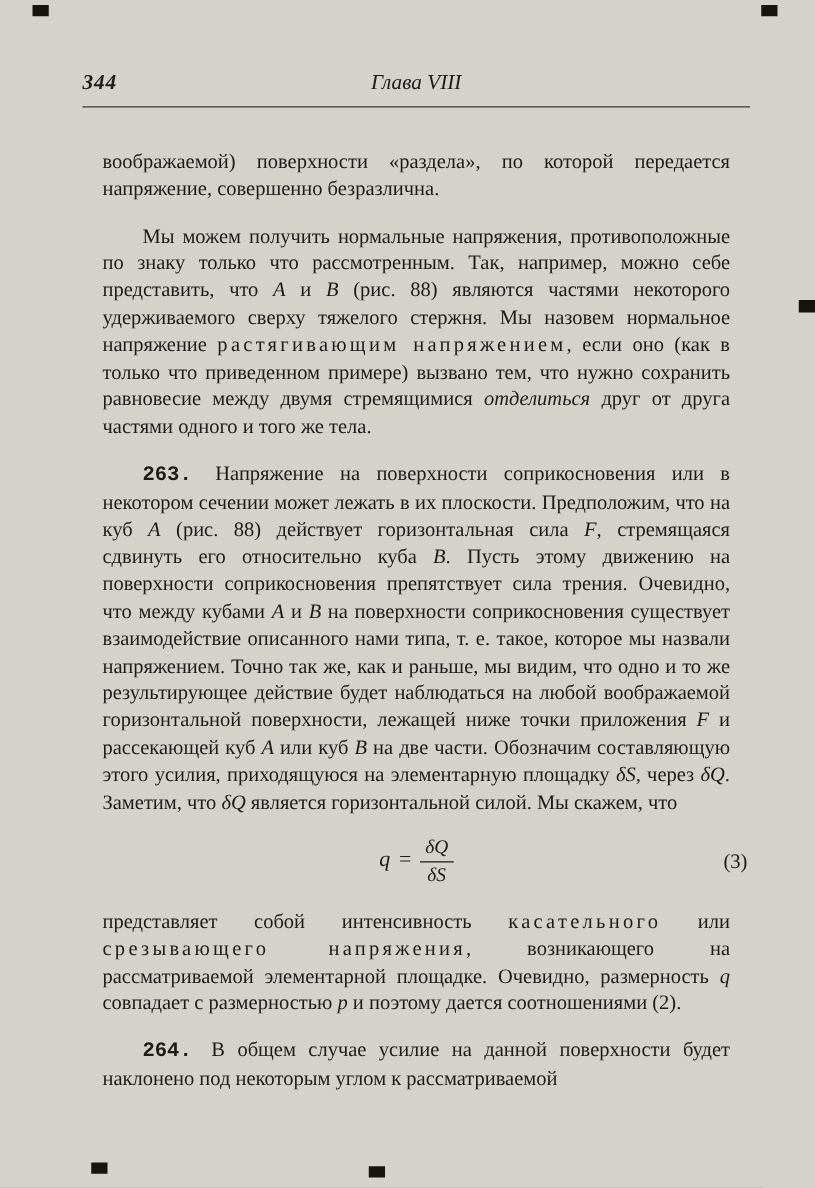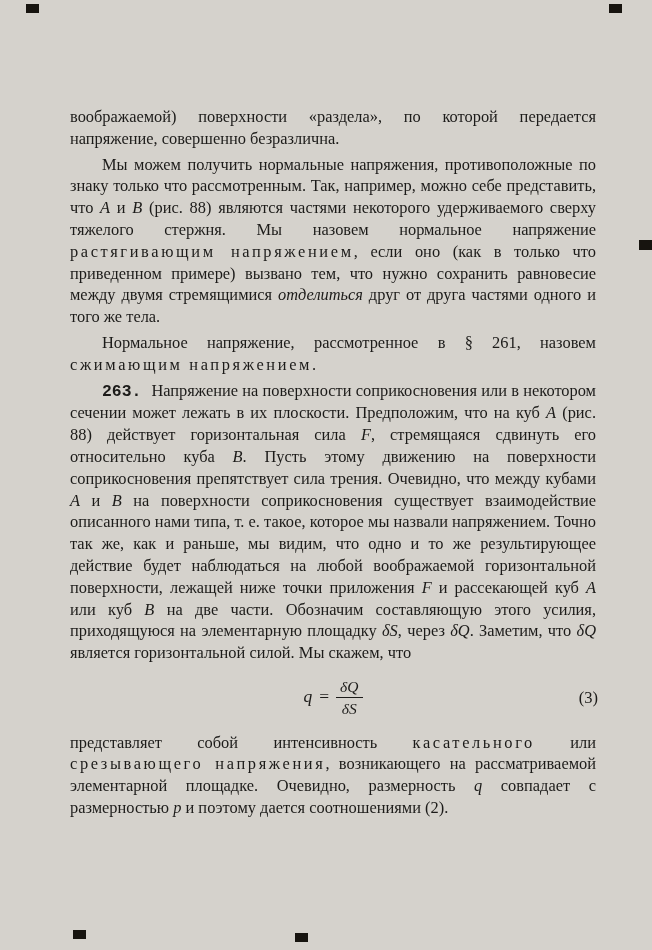--- a/index.html
+++ b/index.html
@@ -32,21 +32,21 @@
   }
   .content {
     position: absolute;
     left: 66px;
     width: 534px;
     top: 102px;
     font-size: 16.4px;
     line-height: 21.8px;
     text-align: justify;
   }
-  .para { margin: 4px; }
+  .para { margin: 16px; }
   .para.indent { text-indent: 32px; }
   .run-n  { }
   .run-i  { font-style: italic; }
   .run-b  { font-weight: bold; font-family: Liberation Mono, monospace; }
   .run-bi { font-weight: normal; font-style: italic; }
   .run-sp { letter-spacing: 0.16em; font-family: Liberation Serif, serif; }
   .formula-row {
     position: relative;
     text-align: center;
     margin: 13px 0 13px 0;
@@ -75,28 +75,32 @@
     transform: translateY(-50%);
     font-size: 16.5px;
   }
   .reg-mark { position: absolute; background: #17140f; }
 </style>
 </head>
 <body>
 
 <div class="page">
 
+  <div class="header">
+    <span class="page-num">344</span>
+    <span>Глава VIII</span>
+  </div>
 
   <div class="content">
       <p class="para"><span class="run-n">воображаемой) поверхности «раздела», по которой передается напряжение, совершенно безразлична.</span></p>
       <p class="para indent"><span class="run-n">Мы можем получить нормальные напряжения, противоположные по знаку только что рассмотренным. Так, например, можно себе представить, что </span><span class="run-i">А</span><span class="run-n"> и </span><span class="run-i">В</span><span class="run-n"> (рис. 88) являются частями некоторого удерживаемого сверху тяжелого стержня. Мы назовем нормальное напряжение </span><span class="run-sp">растягивающим напряжением</span><span class="run-n">, если оно (как в только что приведенном примере) вызвано тем, что нужно сохранить равновесие между двумя стремящимися </span><span class="run-bi">отделиться</span><span class="run-n"> друг от друга частями одного и того же тела.</span></p>
-      <p class="para indent"><span class="run-n">Нормальное напряжение, рассмотренное в § 261, назовем </span><span class="run-sp">сжимающим напряжением</span><span class="run-n">.</span></p>
       <p class="para indent"><span class="run-b">263. </span><span class="run-n">Напряжение на поверхности соприкосновения или в некотором сечении может лежать в их плоскости. Предположим, что на куб </span><span class="run-i">А</span><span class="run-n"> (рис. 88) действует горизонтальная сила </span><span class="run-i">F</span><span class="run-n">, стремящаяся сдвинуть его относительно куба </span><span class="run-i">В</span><span class="run-n">. Пусть этому движению на поверхности соприкосновения препятствует сила трения. Очевидно, что между кубами </span><span class="run-i">А</span><span class="run-n"> и </span><span class="run-i">В</span><span class="run-n"> на поверхности соприкосновения существует взаимодействие описанного нами типа, т. е. такое, которое мы назвали напряжением. Точно так же, как и раньше, мы видим, что одно и то же результирующее действие будет наблюдаться на любой воображаемой горизонтальной поверхности, лежащей ниже точки приложения </span><span class="run-i">F</span><span class="run-n"> и рассекающей куб </span><span class="run-i">А</span><span class="run-n"> или куб </span><span class="run-i">В</span><span class="run-n"> на две части. Обозначим составляющую этого усилия, приходящуюся на элементарную площадку </span><span class="run-i">δS</span><span class="run-n">, через </span><span class="run-i">δQ</span><span class="run-n">. Заметим, что </span><span class="run-i">δQ</span><span class="run-n"> является горизонтальной силой. Мы скажем, что</span></p>
       <div class="formula-row"><span class="formula"><span class="f-ital">q</span><span class="f-eq">=</span><span class="frac"><span class="num f-ital">δQ</span><span class="den f-ital">δS</span></span></span><span class="f-tag">(3)</span></div>
       <p class="para"><span class="run-n">представляет собой интенсивность </span><span class="run-sp">касательного</span><span class="run-n"> или </span><span class="run-sp">срезывающего напряжения</span><span class="run-n">, возникающего на рассматриваемой элементарной площадке. Очевидно, размерность </span><span class="run-i">q</span><span class="run-n"> совпадает с размерностью </span><span class="run-i">p</span><span class="run-n"> и поэтому дается соотношениями (2).</span></p>
+      <p class="para indent"><span class="run-b">264. </span><span class="run-n">В общем случае усилие на данной поверхности будет наклонено под некоторым углом к рассматриваемой</span></p>
     </div>
 
 <div class="reg-mark" style="left: 26px; top: 4px; width: 13px; height: 9px;"></div>
     <div class="reg-mark" style="left: 609px; top: 4px; width: 13px; height: 9px;"></div>
     <div class="reg-mark" style="left: 639px; top: 240px; width: 13px; height: 10px;"></div>
     <div class="reg-mark" style="left: 73px; top: 930px; width: 13px; height: 9px;"></div>
     <div class="reg-mark" style="left: 295px; top: 933px; width: 13px; height: 9px;"></div>
   </div>
 
 </body></html>

